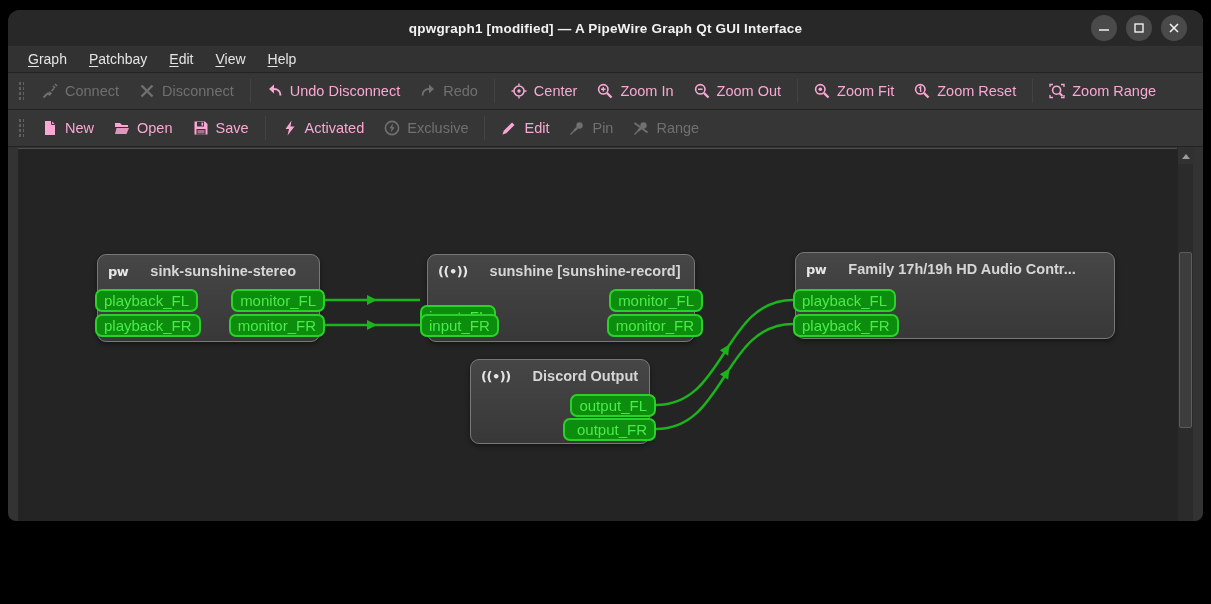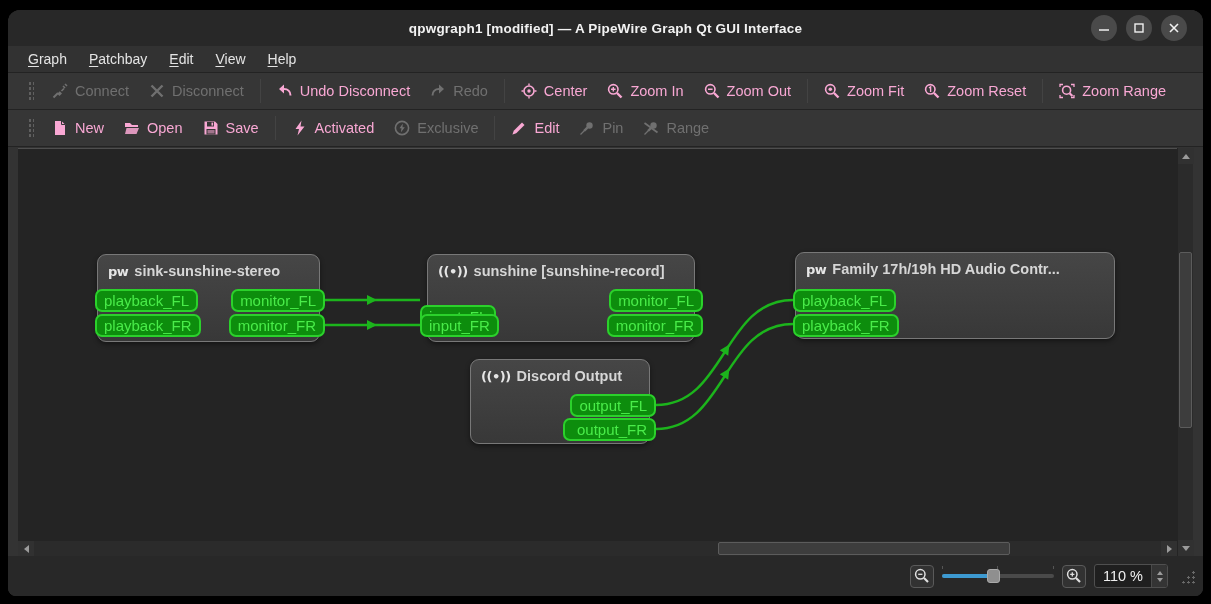--- a/index.html
+++ b/index.html
@@ -1,44 +1,44 @@
 <!DOCTYPE html>
 <html><head>
 <meta charset="utf-8">
 <style>
   * { margin:0; padding:0; box-sizing:border-box; }
   html,body { width:1211px; height:604px; background:#000; font-family:"Liberation Sans", sans-serif; overflow:hidden; }
   #window {
-    position:absolute; left:8px; top:10px; width:1195px; height:586px;
+    position:absolute; left:8px; top:10px; width:1195px; height:511px;
     background:#333333; border-radius:12px 12px 8px 8px; overflow:hidden;
   }
   
   .titlebar { position:relative; height:36px; background:#282828; display:flex; align-items:center; justify-content:center; }
   .titlebar .title { color:#f2f2f2; font-size:13.5px; font-weight:bold; letter-spacing:.2px; }
   .winbtns { position:absolute; right:16px; top:5px; display:flex; gap:9px; }
   .winbtn { width:26px; height:26px; border-radius:50%; background:#4a4a4a; display:flex; align-items:center; justify-content:center; cursor:pointer; }
   .winbtn svg { display:block; }
   
   .menubar { height:27px; background:#323232; display:flex; align-items:center; padding-left:10px; gap:2px; border-bottom:1px solid #232323; }
   .menu-item { color:#e4e4e4; font-size:14px; padding:3px 10px; cursor:default; }
   .mn { text-decoration:underline; text-underline-offset:2px; }
   
-  .toolbar { height:37px; background:#363636; display:flex; align-items:center; padding:0 16px; border-bottom:1px solid #232323; }
+  .toolbar { height:37px; background:#363636; display:flex; align-items:center; padding:0 6px; border-bottom:1px solid #232323; }
   .grip { width:6px; height:22px; margin:0 8px 0 4px;
     background-image:radial-gradient(#606060 1.1px, transparent 1.2px); background-size:4px 5px; background-position:0 1px; }
   .tb-item { display:flex; align-items:center; gap:7px; padding:5px 10px; color:#f9a8d4; font-size:14.5px; white-space:nowrap; border-radius:4px; }
   .tb-item.disabled { color:#707070; }
   .tb-item svg { flex:0 0 auto; }
   .tb-sep { width:1px; height:24px; background:#262626; border-right:1px solid #434343; margin:0 6px; }
   .combo { display:flex; align-items:center; gap:6px; background:#2b2b2b; border:1px solid #5a5a5a; border-radius:4px; height:27px; padding:0 8px; margin:0 6px; color:#e6e6e6; font-size:14.5px; }
   .combo .caret { width:0; height:0; border-left:4.5px solid transparent; border-right:4.5px solid transparent; border-top:5.5px solid #b5b5b5; margin-left:6px; }
   
   .canvas { position:absolute; left:10px; top:138px; width:1159px; height:392px; background:#242424; border-top:1px solid #4e4e4e; overflow:hidden; }
   .node { position:absolute; background:linear-gradient(180deg,#464646,#383838); border:1px solid #787878; border-radius:9px; box-shadow:0 2px 5px rgba(0,0,0,.45); }
-  .node-header { display:flex; align-items:center; gap:6px; padding:8px 10px 0 10px; }
+  .node-header { display:flex; align-items:center; gap:22px; padding:8px 10px 0 10px; }
   .node-title { color:#d6d6d6; font-size:14.5px; font-weight:bold; white-space:nowrap; }
   .node-icon { color:#e6e6e6; font-weight:bold; font-size:13px; font-family:"DejaVu Sans", sans-serif; letter-spacing:-0.5px; white-space:nowrap; }
   .port { position:absolute; height:23px; line-height:19px; padding:0 7px; background:#0d8d0d; border:2px solid #2bd12b; border-radius:7px; color:#49ec49; font-size:15px; white-space:nowrap; z-index:3; cursor:crosshair; }
   svg.wires { position:absolute; left:0; top:0; z-index:2; pointer-events:none; }
   
   .vscroll { position:absolute; left:1169px; top:138px; width:16px; height:408px; background:#2b2b2b; border-left:1px solid #242424; }
   .hscroll { position:absolute; left:10px; top:530px; width:1159px; height:16px; background:#2b2b2b; border-top:1px solid #242424; }
   .sb-btn { position:absolute; width:16px; height:16px; background:#313131; display:flex; align-items:center; justify-content:center; }
   .sb-thumb { position:absolute; background:#3d3d3d; border:1px solid #5c5c5c; border-radius:2px; }
   .tri { width:0; height:0; }

